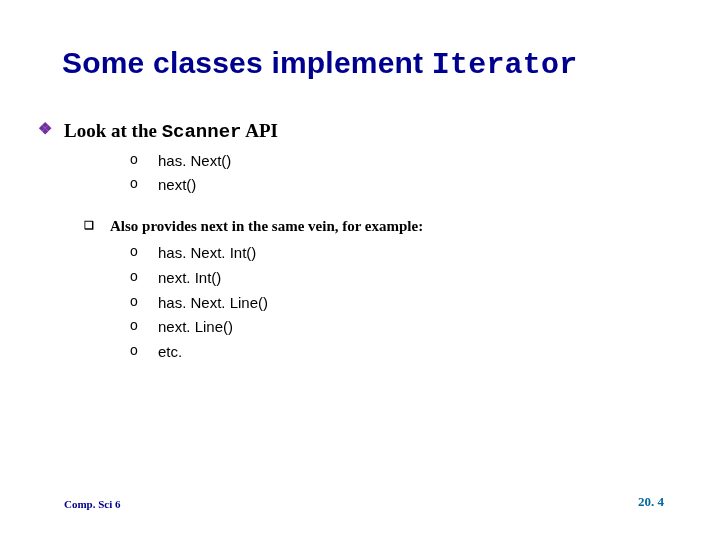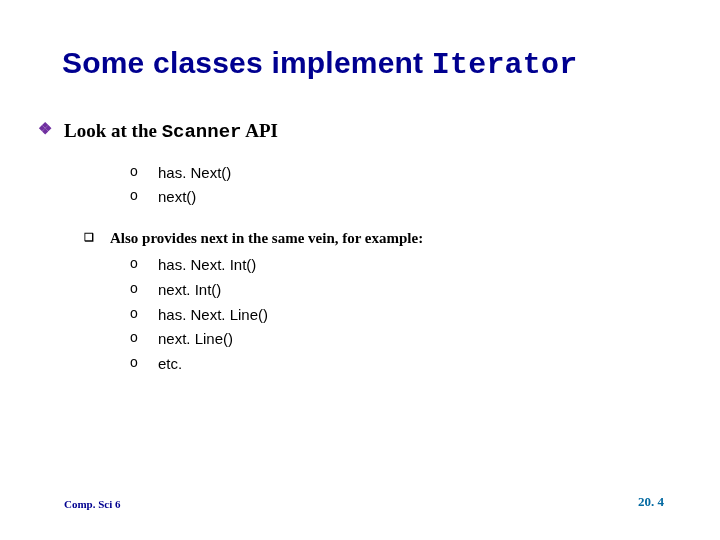--- a/index.html
+++ b/index.html
@@ -37,21 +37,21 @@
   .body {
     position: absolute;
     top: 118px;
     left: 38px;
     right: 40px;
     font-size: 16px;
     font-weight: bold;
     line-height: 1.35;
   }
   .lvl1 {
-    margin: 0 0 16px 0;
+    margin: 0 0 4px 0;
   }
   .lvl1-bullet {
     display: inline-block;
     width: 22px;
     color: #7030a0;
     font-size: 16px;
     vertical-align: top;
   }
   .lvl1-text {
     display: inline;

